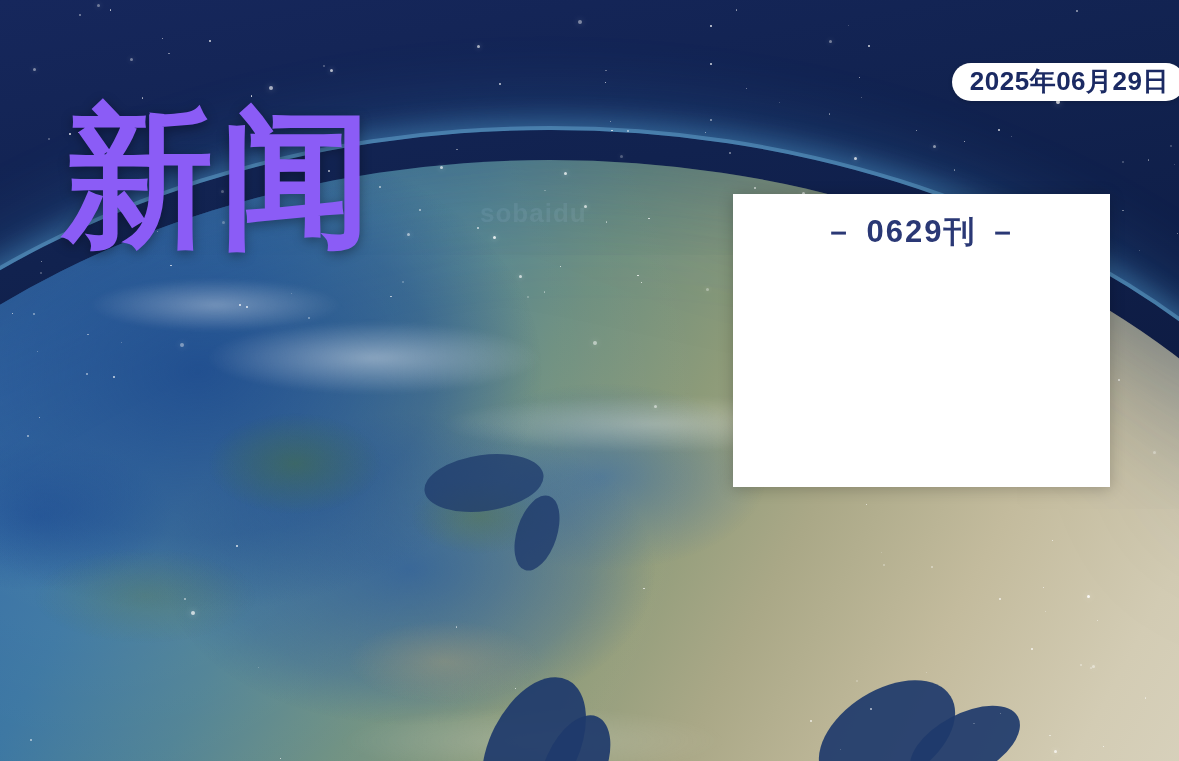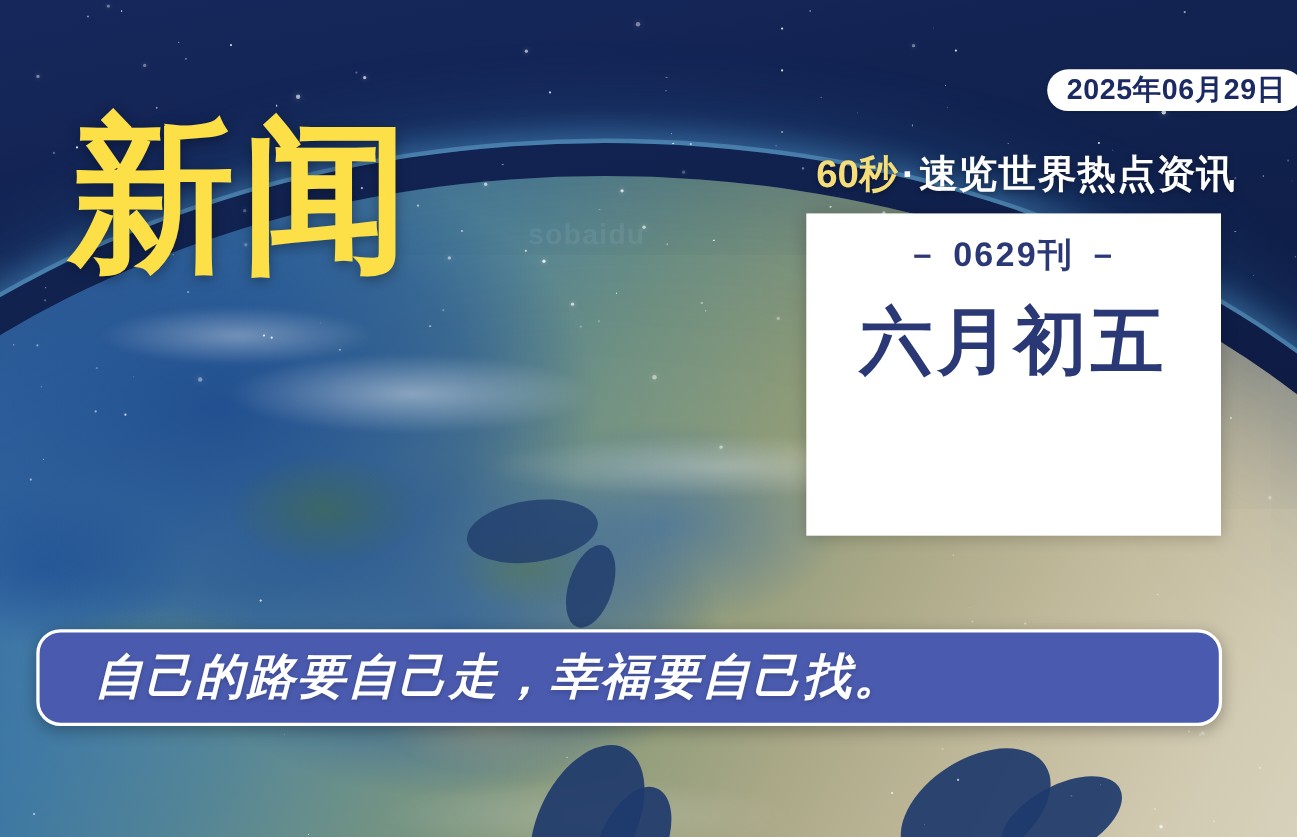--- a/index.html
+++ b/index.html
@@ -156,21 +156,21 @@
   }
   .title-line {
     display:block;
     font-size:152px;
     font-weight:900;
     letter-spacing:6px;
     white-space:nowrap;
     font-family:"DejaVu Sans","Liberation Sans",sans-serif;
   }
   .title-top { color:#fae884; text-shadow:0 3px 10px rgba(0,0,0,.30); }
-  .title-bottom { color:#fde047; text-shadow:0 3px 12px rgba(0,0,0,.35); margin-top:12px; }
+  .title-bottom { color:#8b5cf6; text-shadow:0 3px 12px rgba(0,0,0,.35); margin-top:12px; }
 
   
   .tagline {
     position:absolute; left:742px; top:141px;
     white-space:nowrap;
     font-size:35px; font-weight:900;
     line-height:1;
     user-select:none;
   }
   .tag-60 { color:#f5de7a; text-shadow:0 2px 6px rgba(0,0,0,.35); letter-spacing:0px; }
@@ -445,26 +445,19 @@
     </div>
 
   <div class="watermark">sobaidu</div>
 
   <div class="date-badge">2025年06月29日</div>
 
   <div class="title-block">
     <span class="title-line title-bottom">新闻</span>
   </div>
 
-  <div class="tagline">
-    <span class="tag-60">60秒</span><span class="tag-dot">·</span><span class="tag-rest">速览世界热点资讯</span>
-  </div>
 
   <div class="card">
     <div class="card-issue">－ 0629刊 －</div>
-    <div class="card-lunar">六月初五</div>
   </div>
 
-  <div class="quote-bar">
-    <span class="quote-text">自己的路要自己走，幸福要自己找。</span>
-  </div>
 
 </div>
 
 </body></html>

